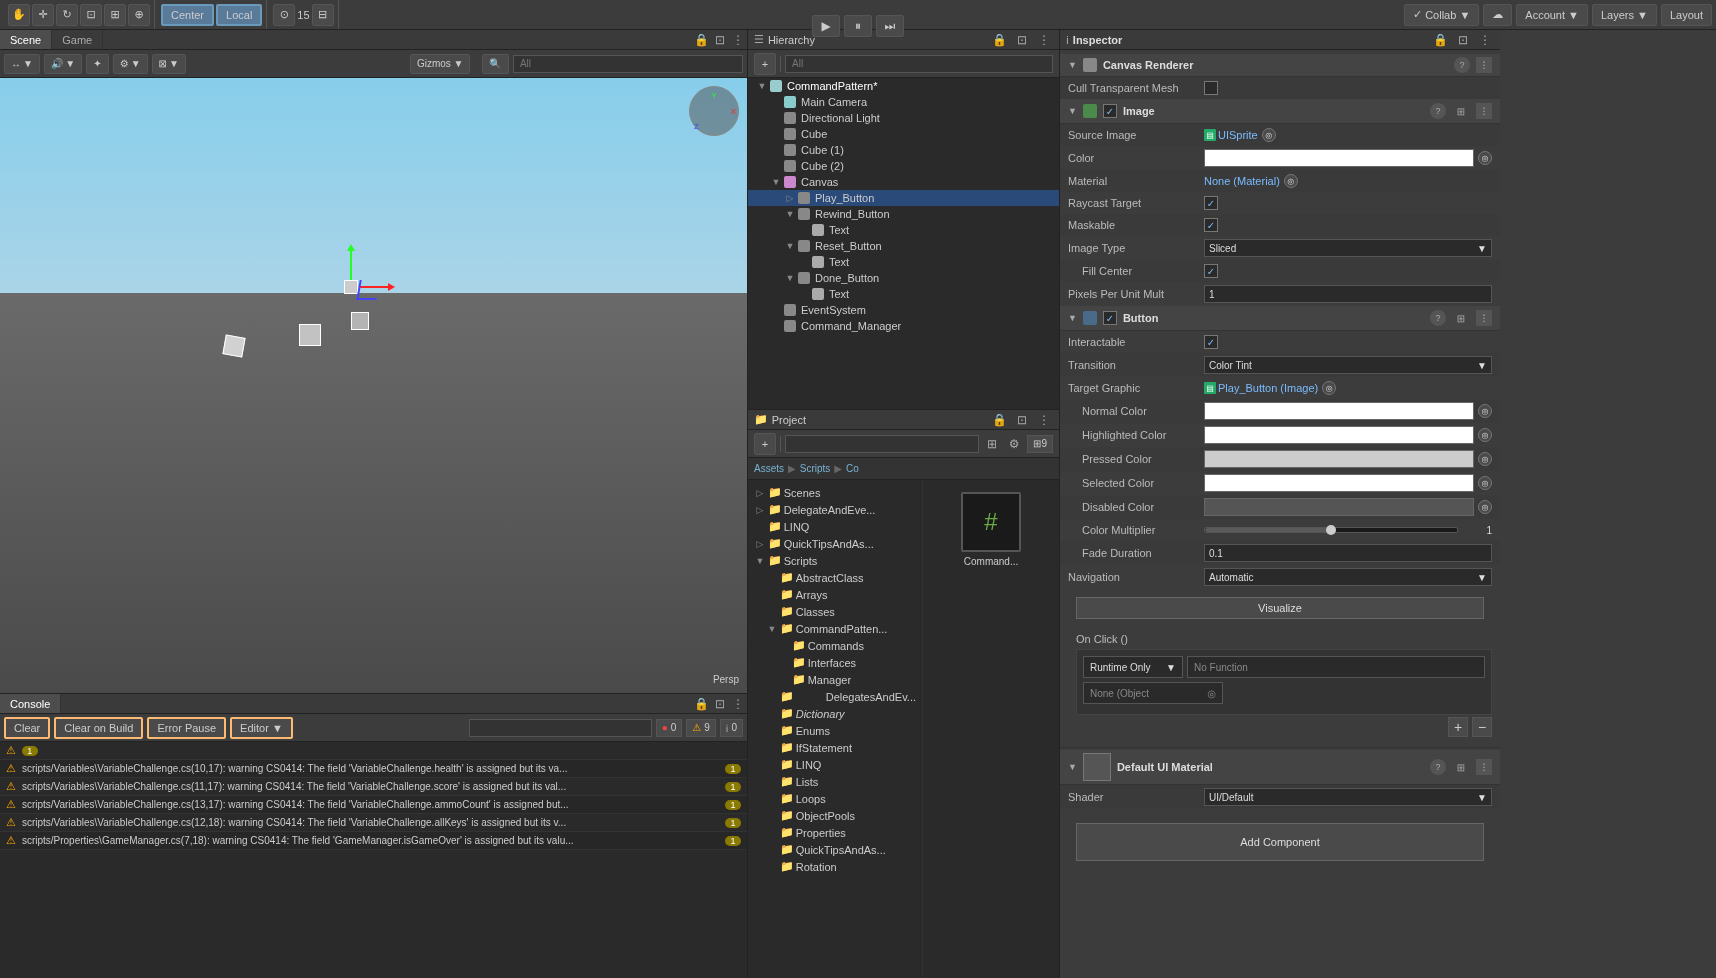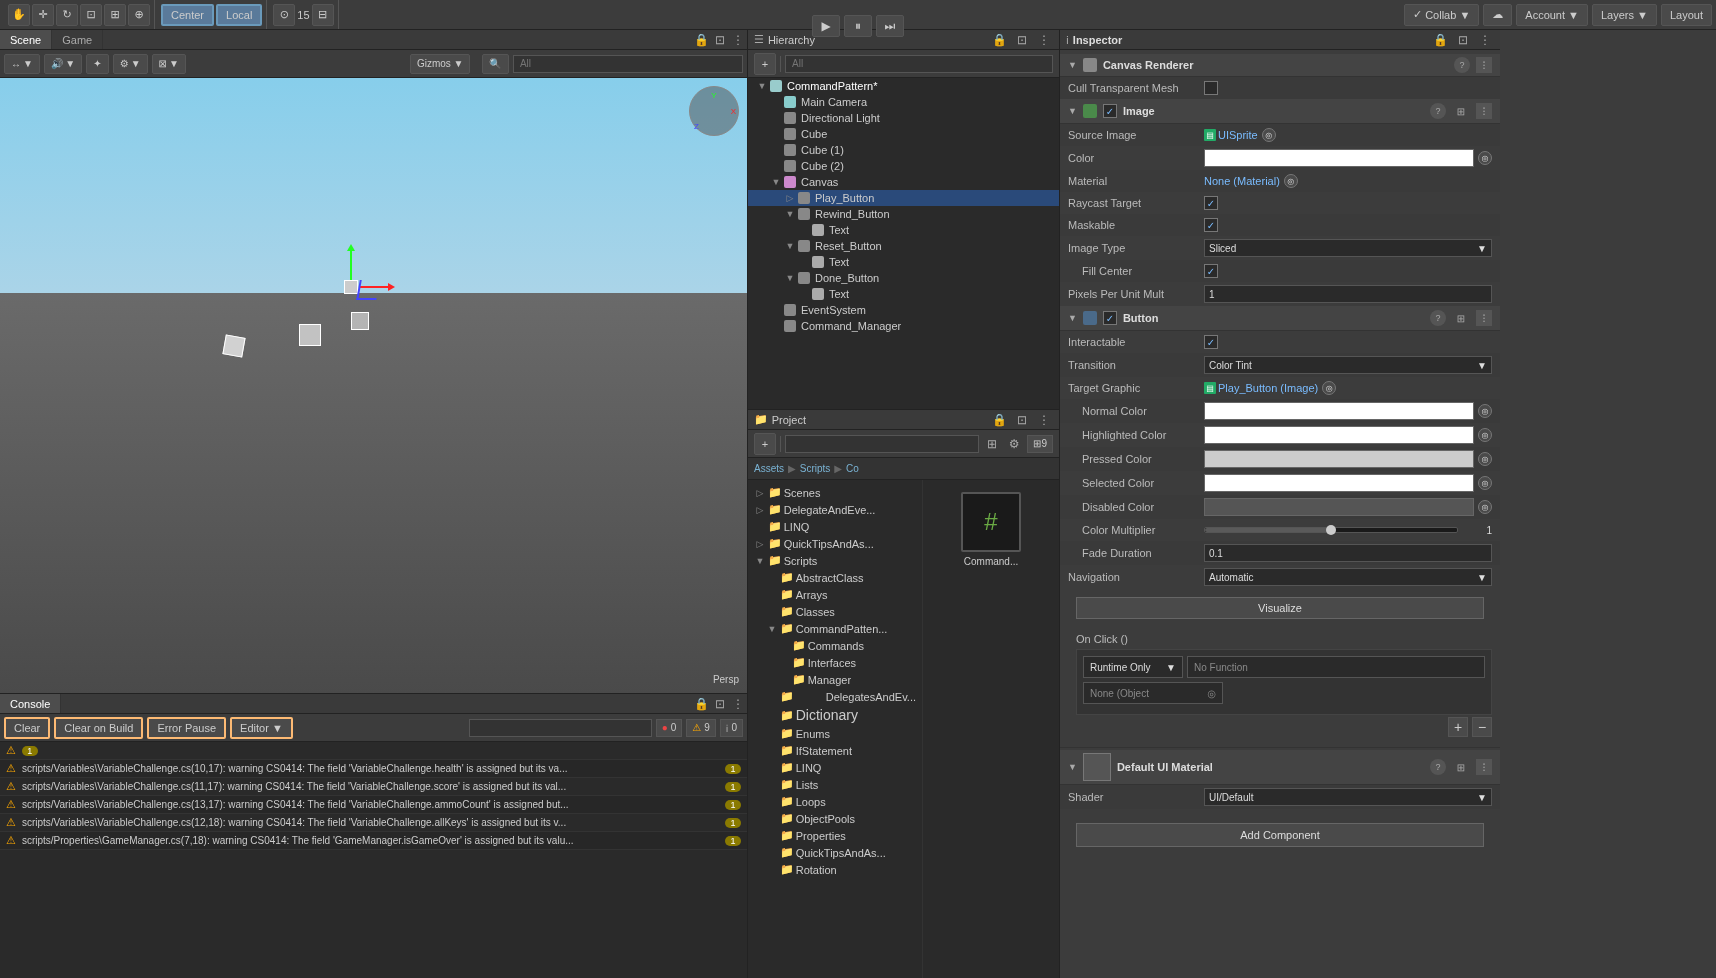--- a/index.html
+++ b/index.html
@@ -560,21 +560,21 @@
       height: 1px; 
       background: #333; 
       margin: 2px 0;
     }
     .add-component-btn {
       width: calc(100% - 16px);
       margin: 6px 8px;
       background: #4a4a4a;
       border: 1px solid #666;
       color: #ddd;
-      padding: 5px;
+      padding: 12px;
       font-size: 11px;
       cursor: pointer;
       text-align: center;
     }
     .section-header {
       display: flex; align-items: center;
       padding: 3px 8px; gap: 6px;
       background: #444;
       border-bottom: 1px solid #333;
     }
@@ -1086,21 +1086,21 @@
             <div class="p-item">
     <span style="display:inline-block;width:12px;flex-shrink:0;"></span>
     <span class="p-arrow"></span>
     <span class="p-folder-icon">📁</span>
     <span style="font-size:11px;color:#ccc;padding-left:30px;">DelegatesAndEv...</span>
   </div>
             <div class="p-item">
     <span style="display:inline-block;width:12px;flex-shrink:0;"></span>
     <span class="p-arrow"></span>
     <span class="p-folder-icon">📁</span>
-    <span style="font-size:14px;color:#ccc;">Dictionary</span>
+    <span style="font-size:11px;color:#ccc;font-style:italic;">Dictionary</span>
   </div>
             <div class="p-item">
     <span style="display:inline-block;width:12px;flex-shrink:0;"></span>
     <span class="p-arrow"></span>
     <span class="p-folder-icon">📁</span>
     <span style="font-size:11px;color:#ccc;">Enums</span>
   </div>
             <div class="p-item">
     <span style="display:inline-block;width:12px;flex-shrink:0;"></span>
     <span class="p-arrow"></span>

